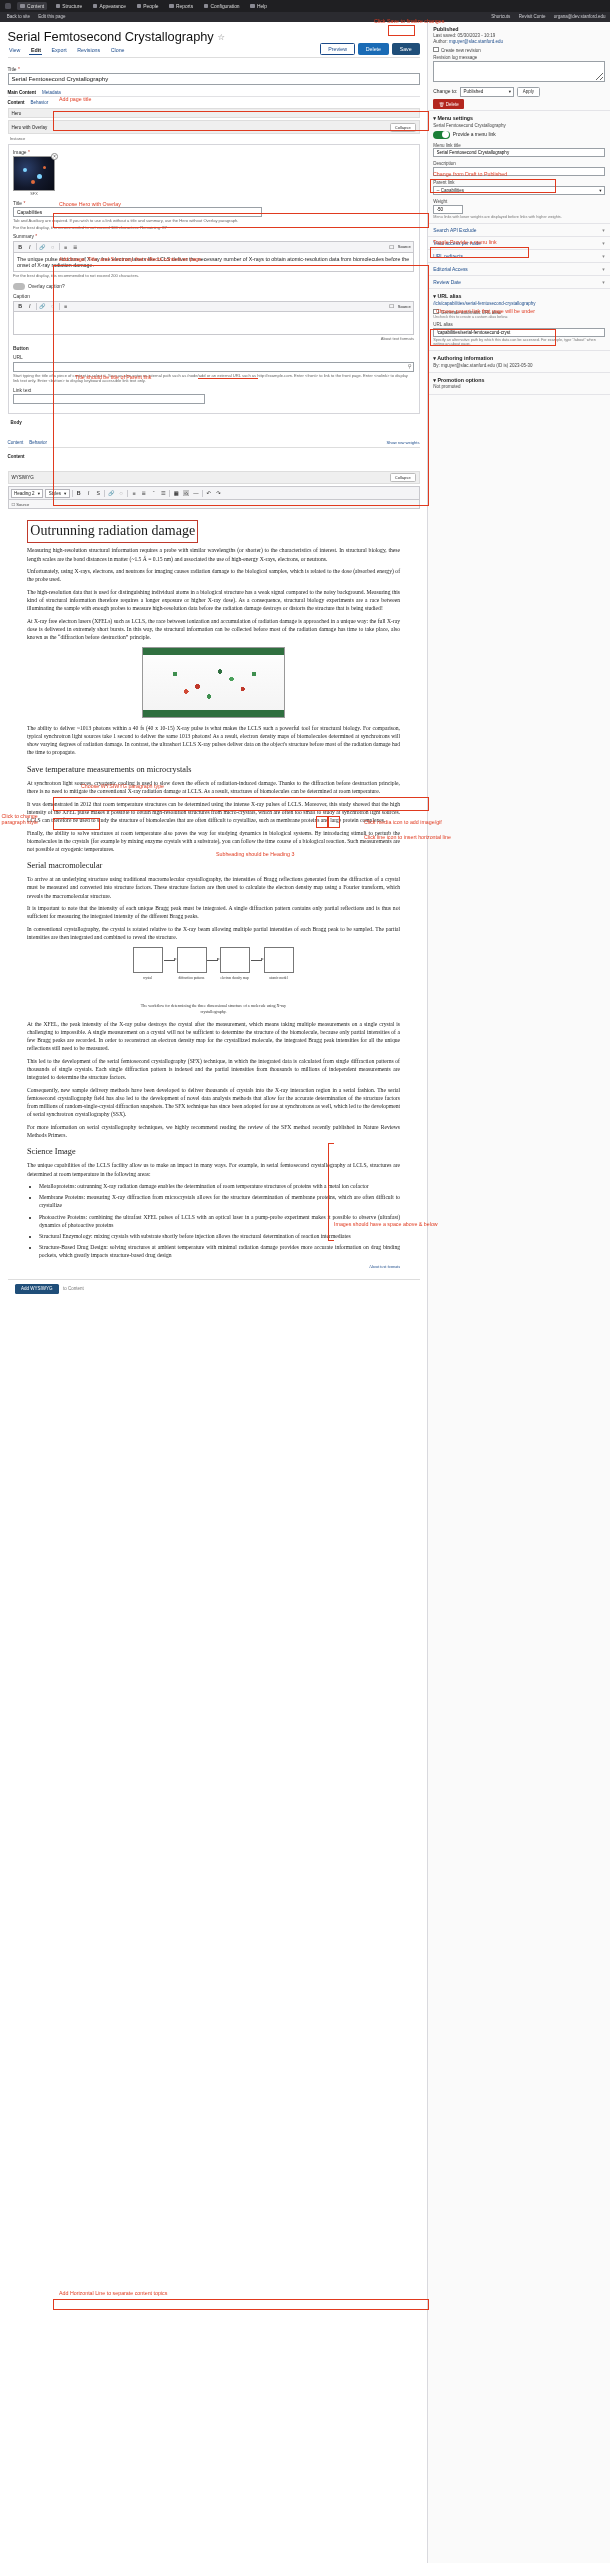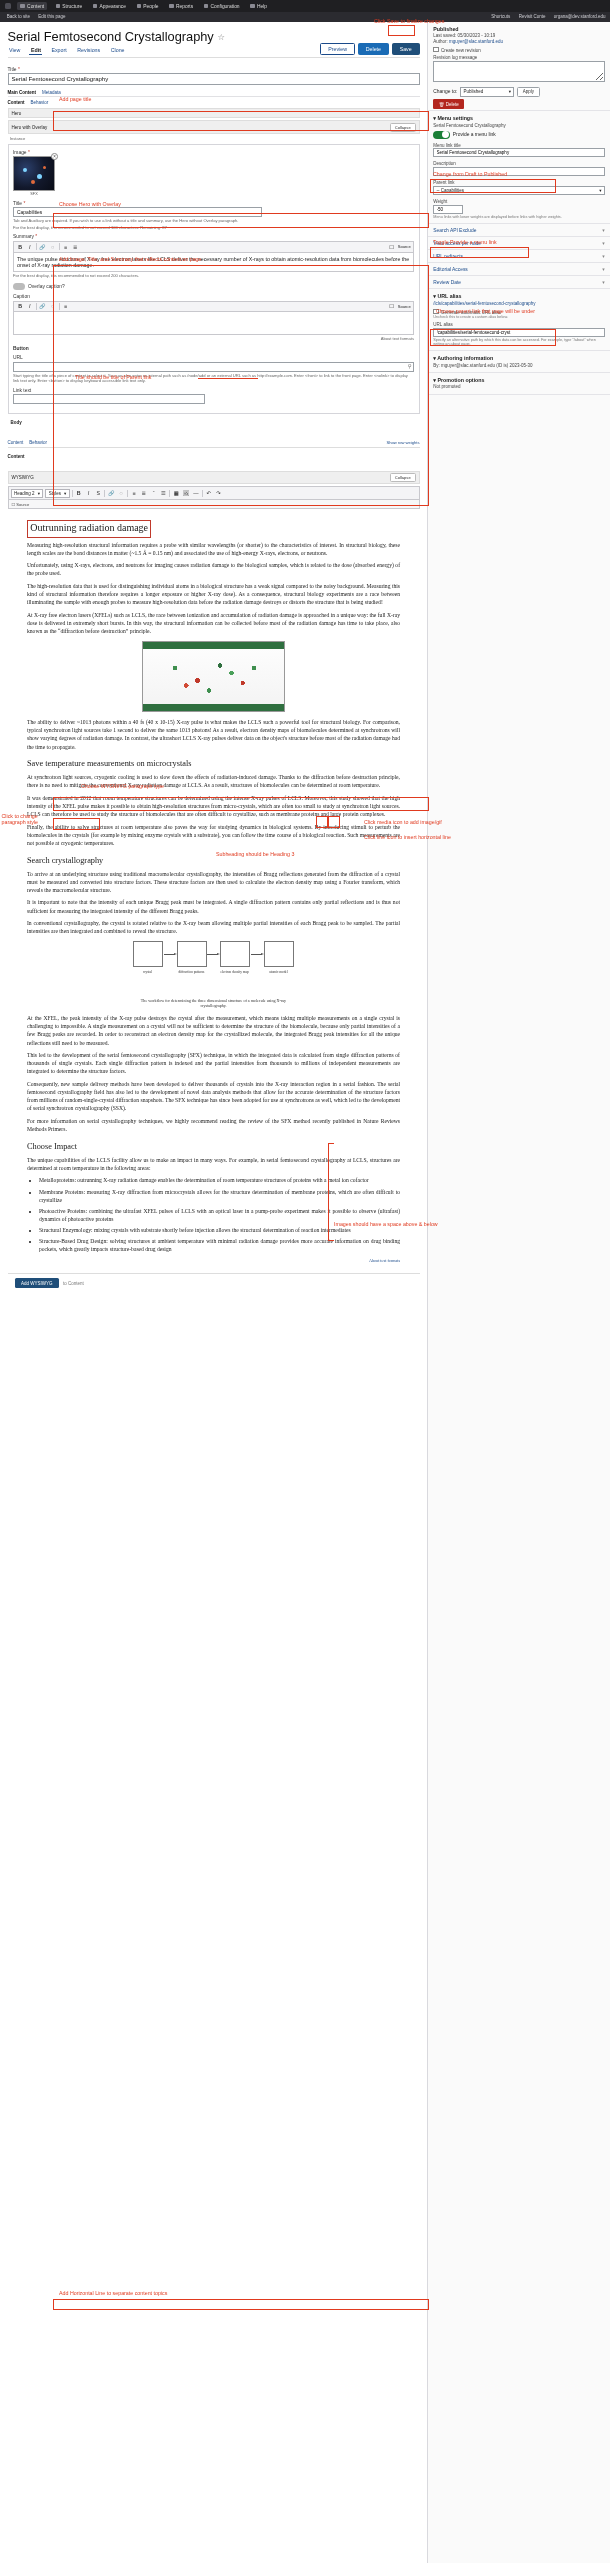--- a/index.html
+++ b/index.html
@@ -100,21 +100,21 @@
   .wys-toolbar .ic { width:7.5px; text-align:center; color:#333; cursor:pointer; font-size:5.3px;}
   .wys-toolbar .sep { width:0.8px; height:6.8px; background:#c9c9ce; }
   .wys-area { border:0.8px solid #c8c8cd; border-top:none; background:#fff; padding:3px; min-height:19.5px; font-size:5.3px; }
 
   
   .article { font-family: "Liberation Serif", serif; font-size:5.6px; line-height:1.45; color:#1a1a1a; padding: 3px 19.5px 0 19.5px;}
   .article h2 { font-family:"Liberation Serif", serif; font-size:8.3px; font-weight:normal; margin:7.5px 0 3px 0; }
   .article p { margin: 0 0 4.5px 0; text-align: justify;}
   .article ul { margin: 3px 0 4.5px 12px; padding:0; }
   .article li { margin-bottom:3px; text-align:justify;}
-  .heading-box { border:0.8px solid #c0392b; padding:0.8px 2.3px; display:inline-block; font-size:10px;}
+  .heading-box { border:0.8px solid #c0392b; padding:0.8px 2.3px; display:inline-block; font-size:14px;}
 
   
   .figure { margin: 6px auto; text-align:center; }
   .fig1 {
     width: 143px; height: 71px; margin: 0 auto; border:0.8px solid #999;
     background: linear-gradient(#fefefe,#f3f3f3);
     position:relative; overflow:hidden;
   }
   .fig1 .band { position:absolute; left:0; right:0; top:0; height:6.8px; background:#2f6f3f; }
   .fig1 .band2 { position:absolute; left:0; right:0; bottom:0; height:6.8px; background:#2f6f3f; }
@@ -418,21 +418,21 @@
             <div class="mol"></div>
           </div>
         </div>
         <p>The ability to deliver ~1013 photons within a 40 fs (40 x 10-15) X-ray pulse is what makes the LCLS such a powerful tool for structural biology. For comparison, typical synchrotron light sources take 1 second to deliver the same 1013 photons! As a result, electron density maps of biomolecules determined at synchrotrons will show varying degrees of radiation damage. In contrast, the ultrashort LCLS X-ray pulses deliver data on the object's structure before most of the radiation damage had the time to propagate.</p>
 
         <h2>Save temperature measurements on microcrystals</h2>
         <p>At synchrotron light sources, cryogenic cooling is used to slow down the effects of radiation-induced damage. Thanks to the diffraction before destruction principle, there is no need to mitigate the conventional X-ray radiation damage at LCLS. As a result, structures of biomolecules can be determined at room temperature.</p>
         <p>It was demonstrated in 2012 that room temperature structures can be determined using the intense X-ray pulses of LCLS. Moreover, this study showed that the high intensity of the XFEL pulse makes it possible to obtain high-resolution structures from micro-crystals, which are often too small to study at synchrotron light sources. LCLS can therefore be used to study the structure of biomolecules that are often difficult to crystallize, such as membrane proteins and large protein complexes.</p>
         <p>Finally, the ability to solve structures at room temperature also paves the way for studying dynamics in biological systems. By introducing stimuli to perturb the biomolecules in the crystals (for example by mixing enzyme crystals with a substrate), you can follow the time course of a biological reaction. Such measurements are not possible at cryogenic temperatures.</p>
 
-        <h2>Search crystallography</h2>
+        <h2>Serial macromolecular</h2>
         <p>To arrive at an underlying structure using traditional macromolecular crystallography, the intensities of Bragg reflections generated from the diffraction of a crystal must be measured and converted into structure factors. These structure factors are then used to calculate the electron density map using a Fourier transform, which reveals the macromolecular structure.</p>
         <p>It is important to note that the intensity of each unique Bragg peak must be integrated. A single diffraction pattern contains only partial reflections and is thus not sufficient for measuring the integrated intensity of the different Bragg peaks.</p>
         <p>In conventional crystallography, the crystal is rotated relative to the X-ray beam allowing multiple partial intensities of each Bragg peak to be sampled. The partial intensities are then integrated and combined to reveal the structure.</p>
 
         <div class="figure">
           <div class="fig2">
             <div class="node" style="left:0;top:0;"></div>
             <div class="node" style="left:44px;top:0;"></div>
             <div class="node" style="left:87px;top:0;"></div>
             <div class="node" style="left:131px;top:0;"></div>
@@ -445,21 +445,21 @@
             <div class="lbl" style="left:128px;top:28.6px;">atomic model</div>
           </div>
           <div class="figcap">The workflow for determining the three dimensional structure of a molecule using X-ray crystallography.</div>
         </div>
 
         <p>At the XFEL, the peak intensity of the X-ray pulse destroys the crystal after the measurement, which means taking multiple measurements on a single crystal is challenging to impossible. A single measurement on a crystal will not be sufficient to determine the structure of the biomolecule, because only partial intensities of a few Bragg peaks are recorded. In order to reconstruct an electron density map for the crystallized molecule, the integrated Bragg peak intensities for all the unique reflections still need to be measured.</p>
         <p>This led to the development of the serial femtosecond crystallography (SFX) technique, in which the integrated data is calculated from single diffraction patterns of thousands of single crystals. Each single diffraction pattern is indexed and the partial intensities from thousands to millions of independent measurements are integrated to determine the structure factors.</p>
         <p>Consequently, new sample delivery methods have been developed to deliver thousands of crystals into the X-ray interaction region in a serial fashion. The serial femtosecond crystallography field has also led to the development of novel data analysis methods that allow for the accurate determination of the structure factors from millions of random-single-crystal diffraction snapshots. The SFX technique has since been adopted for use at synchrotrons as well, which led to the development of serial synchrotron crystallography (SSX).</p>
         <p>For more information on serial crystallography techniques, we highly recommend reading the review of the SFX method recently published in Nature Reviews Methods Primers.</p>
 
-        <h2>Choose Impact</h2>
+        <h2>Science Image</h2>
         <p>The unique capabilities of the LCLS facility allow us to make an impact in many ways. For example, in serial femtosecond crystallography at LCLS, structures are determined at room temperature in the following areas:</p>
         <ul>
           <li>Metalloproteins: outrunning X-ray radiation damage enables the determination of room temperature structures of proteins with a metal ion cofactor</li>
           <li>Membrane Proteins: measuring X-ray diffraction from microcrystals allows for the structure determination of membrane proteins, which are often difficult to crystallize</li>
           <li>Photoactive Proteins: combining the ultrafast XFEL pulses of LCLS with an optical laser in a pump-probe experiment makes it possible to observe (ultrafast) dynamics of photoactive proteins</li>
           <li>Structural Enzymology: mixing crystals with substrate shortly before injection allows the structural determination of reaction intermediates</li>
           <li>Structure-Based Drug Design: solving structures at ambient temperature with minimal radiation damage provides more accurate information on drug binding pockets, which greatly impacts structure-based drug design</li>
         </ul>
         <div class="right-align small-link">About text formats</div>
       </div>

